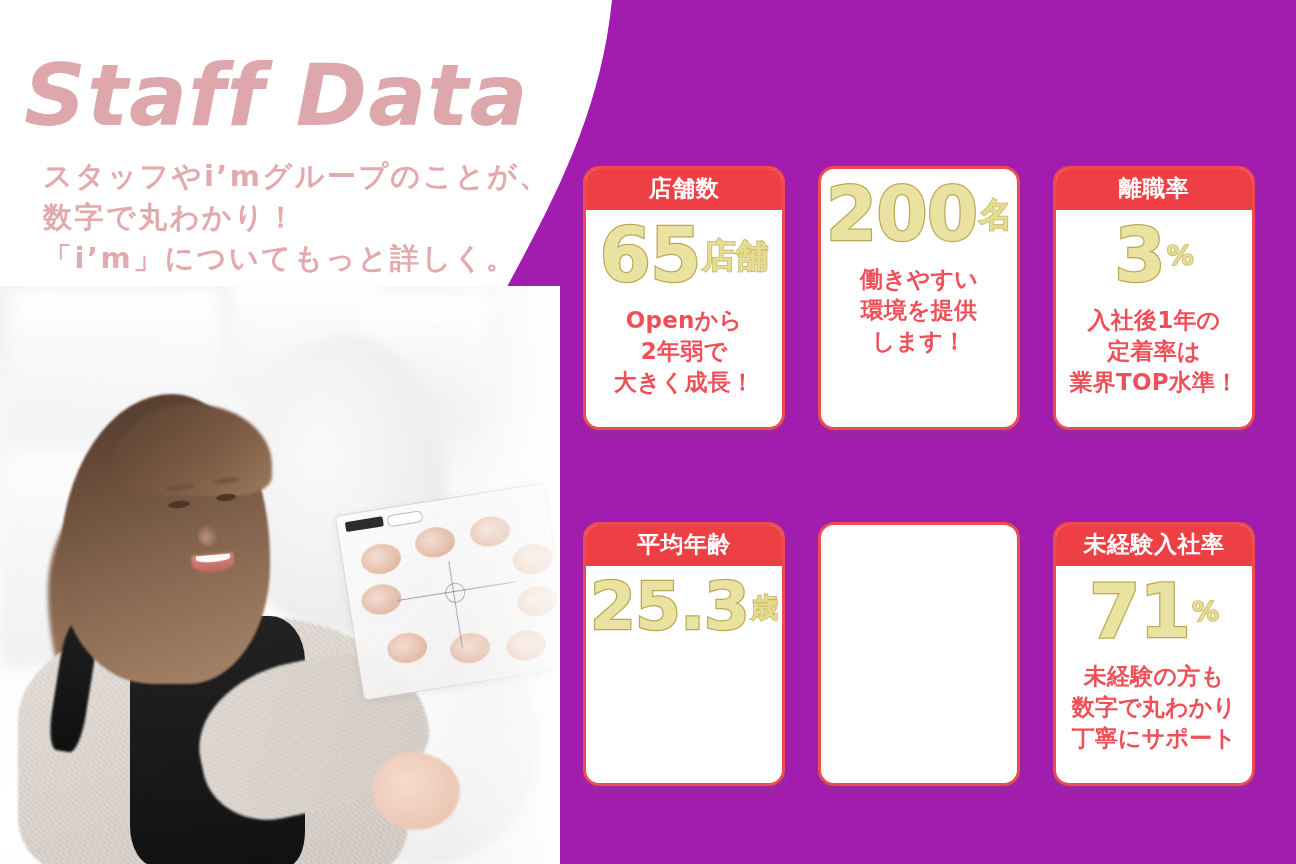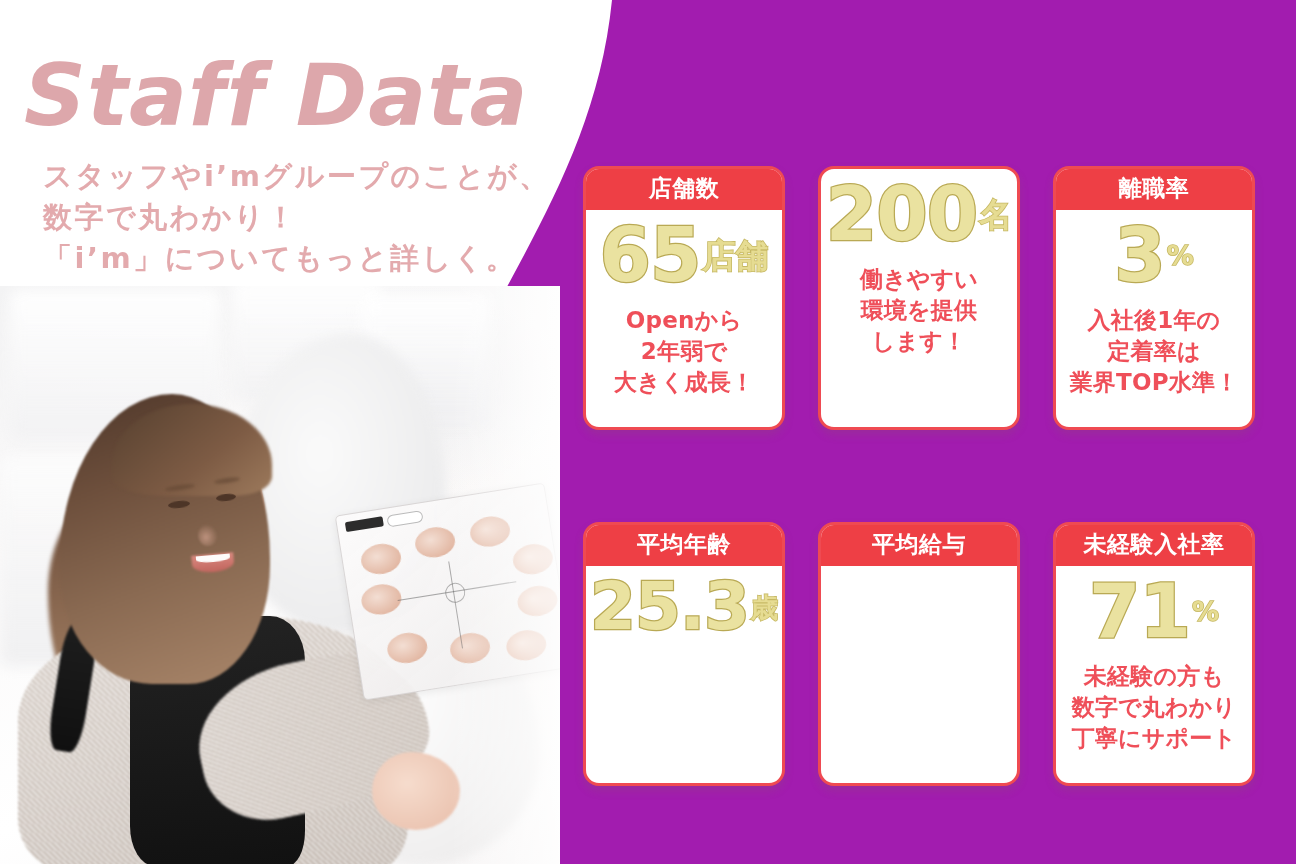--- a/index.html
+++ b/index.html
@@ -438,21 +438,20 @@
       <div class="card-head">平均年齢</div>
       <div class="card-body">
         <div class="stat">
           <span class="stat-value has-dec">25.3</span>
           <span class="stat-unit small">歳</span>
         </div>
       </div>
     </div>
 
     <div class="card">
-      <div class="card-head">平均給与</div>
     </div>
 
     <div class="card">
       <div class="card-head">未経験入社率</div>
       <div class="card-body">
         <div class="stat">
           <span class="stat-value">71</span>
           <span class="stat-unit small">%</span>
         </div>
         <div class="desc">未経験の方も

